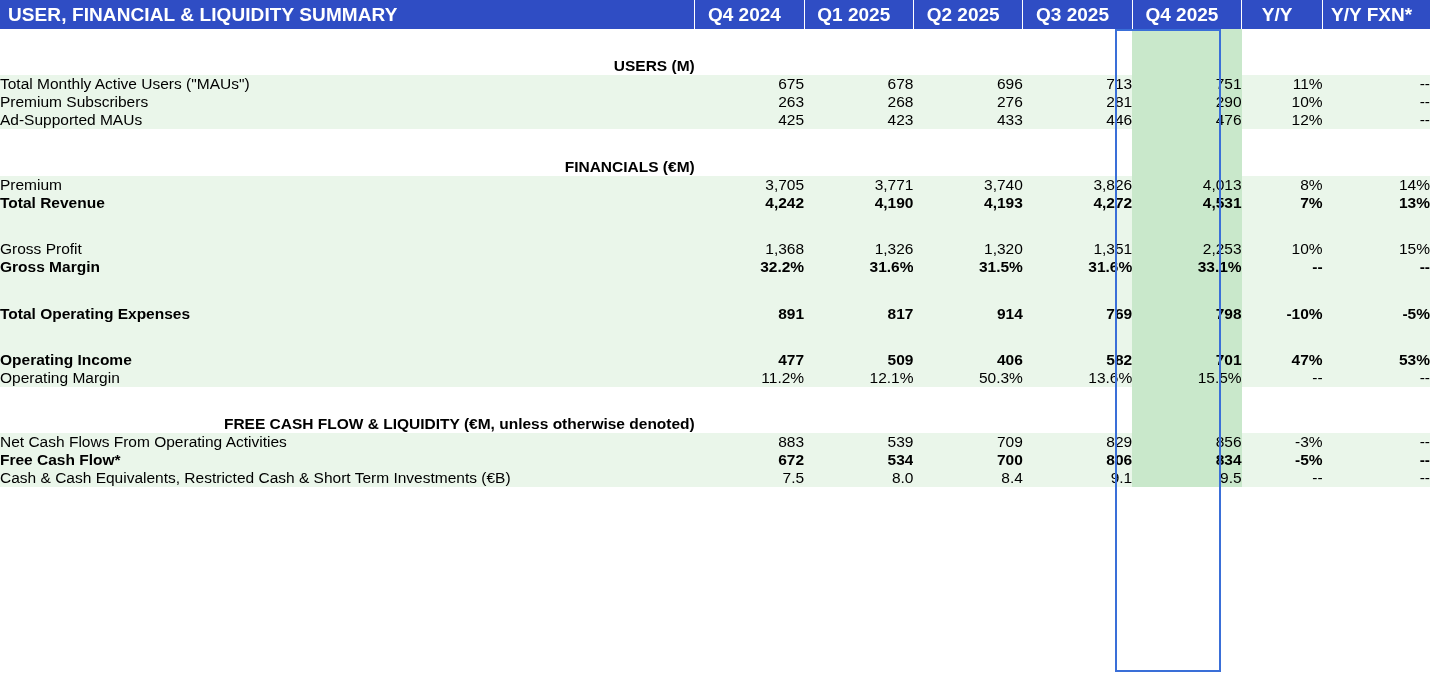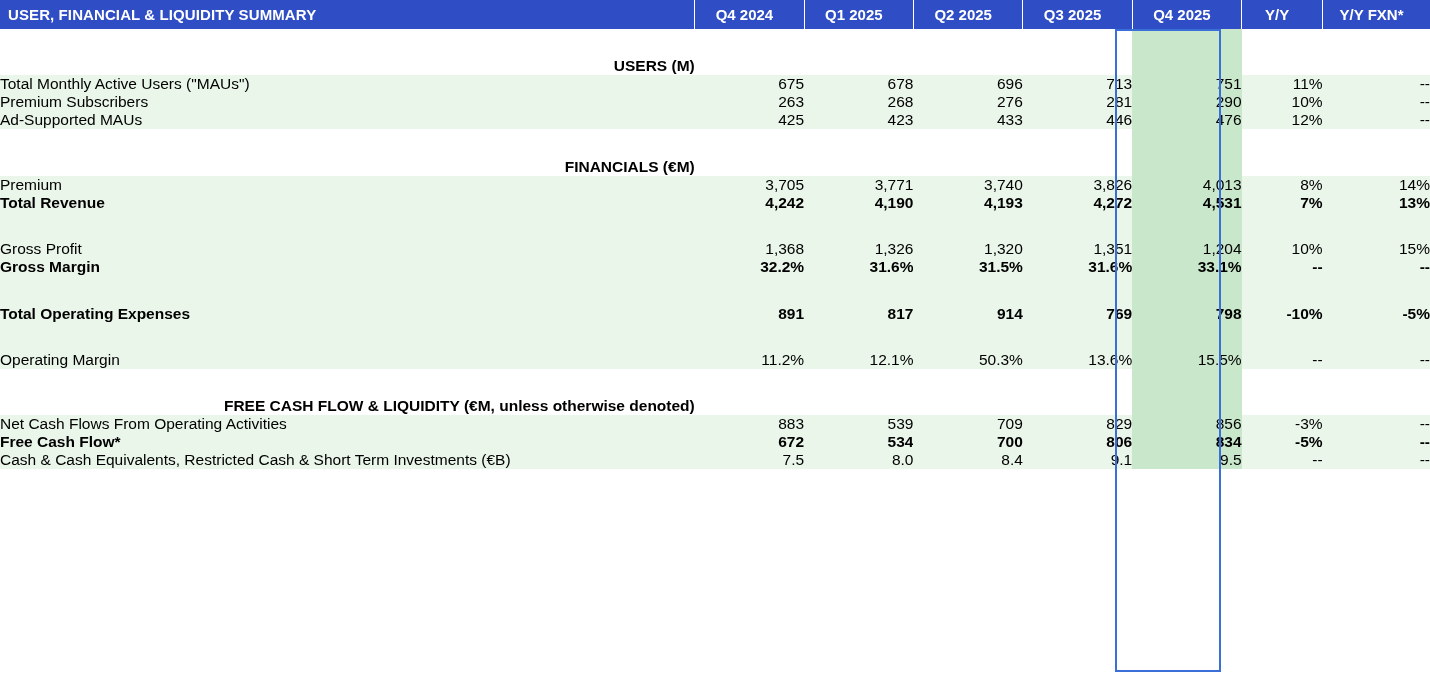--- a/index.html
+++ b/index.html
@@ -38,21 +38,21 @@
   col.c-qh    { width: 108px; }
   col.c-yy    { width: 80px; }
   col.c-fxn   { width: 106px; }
 
   
   tr.header-row td {
     background: #2f4dc4;
     color: #ffffff;
     font-weight: bold;
     height: 29px;
-    font-size: 15px;
+    font-size: 19px;
     border-right: 1px solid #ffffff;
   }
   tr.header-row td.h-label {
     text-align: left;
     padding-left: 8px;
     letter-spacing: 0.1px;
   }
   tr.header-row td.h-num {
     text-align: center;
     padding-right: 10px;
@@ -224,21 +224,21 @@
           <td class="num hl"></td>
           <td class="num"></td>
           <td class="num"></td>
         </tr>
         <tr class="band">
           <td class="label">Gross Profit</td>
           <td class="num">1,368</td>
           <td class="num">1,326</td>
           <td class="num">1,320</td>
           <td class="num">1,351</td>
-          <td class="num hl">1,204</td>
+          <td class="num hl">2,253</td>
           <td class="num">10%</td>
           <td class="num">15%</td>
         </tr>
         <tr class="band">
           <td class="label bold">Gross Margin</td>
           <td class="num bold">32.2%</td>
           <td class="num bold">31.6%</td>
           <td class="num bold">31.5%</td>
           <td class="num bold">31.6%</td>
           <td class="num bold hl">33.1%</td>
@@ -269,20 +269,30 @@
           <td class="label"></td>
           <td class="num"></td>
           <td class="num"></td>
           <td class="num"></td>
           <td class="num"></td>
           <td class="num hl"></td>
           <td class="num"></td>
           <td class="num"></td>
         </tr>
         <tr class="band">
+          <td class="label bold">Operating Income</td>
+          <td class="num bold">477</td>
+          <td class="num bold">509</td>
+          <td class="num bold">406</td>
+          <td class="num bold">582</td>
+          <td class="num bold hl">701</td>
+          <td class="num bold">47%</td>
+          <td class="num bold">53%</td>
+        </tr>
+        <tr class="band">
           <td class="label">Operating Margin</td>
           <td class="num">11.2%</td>
           <td class="num">12.1%</td>
           <td class="num">50.3%</td>
           <td class="num">13.6%</td>
           <td class="num hl">15.5%</td>
           <td class="num">--</td>
           <td class="num">--</td>
         </tr>
         <tr class="spacer">

